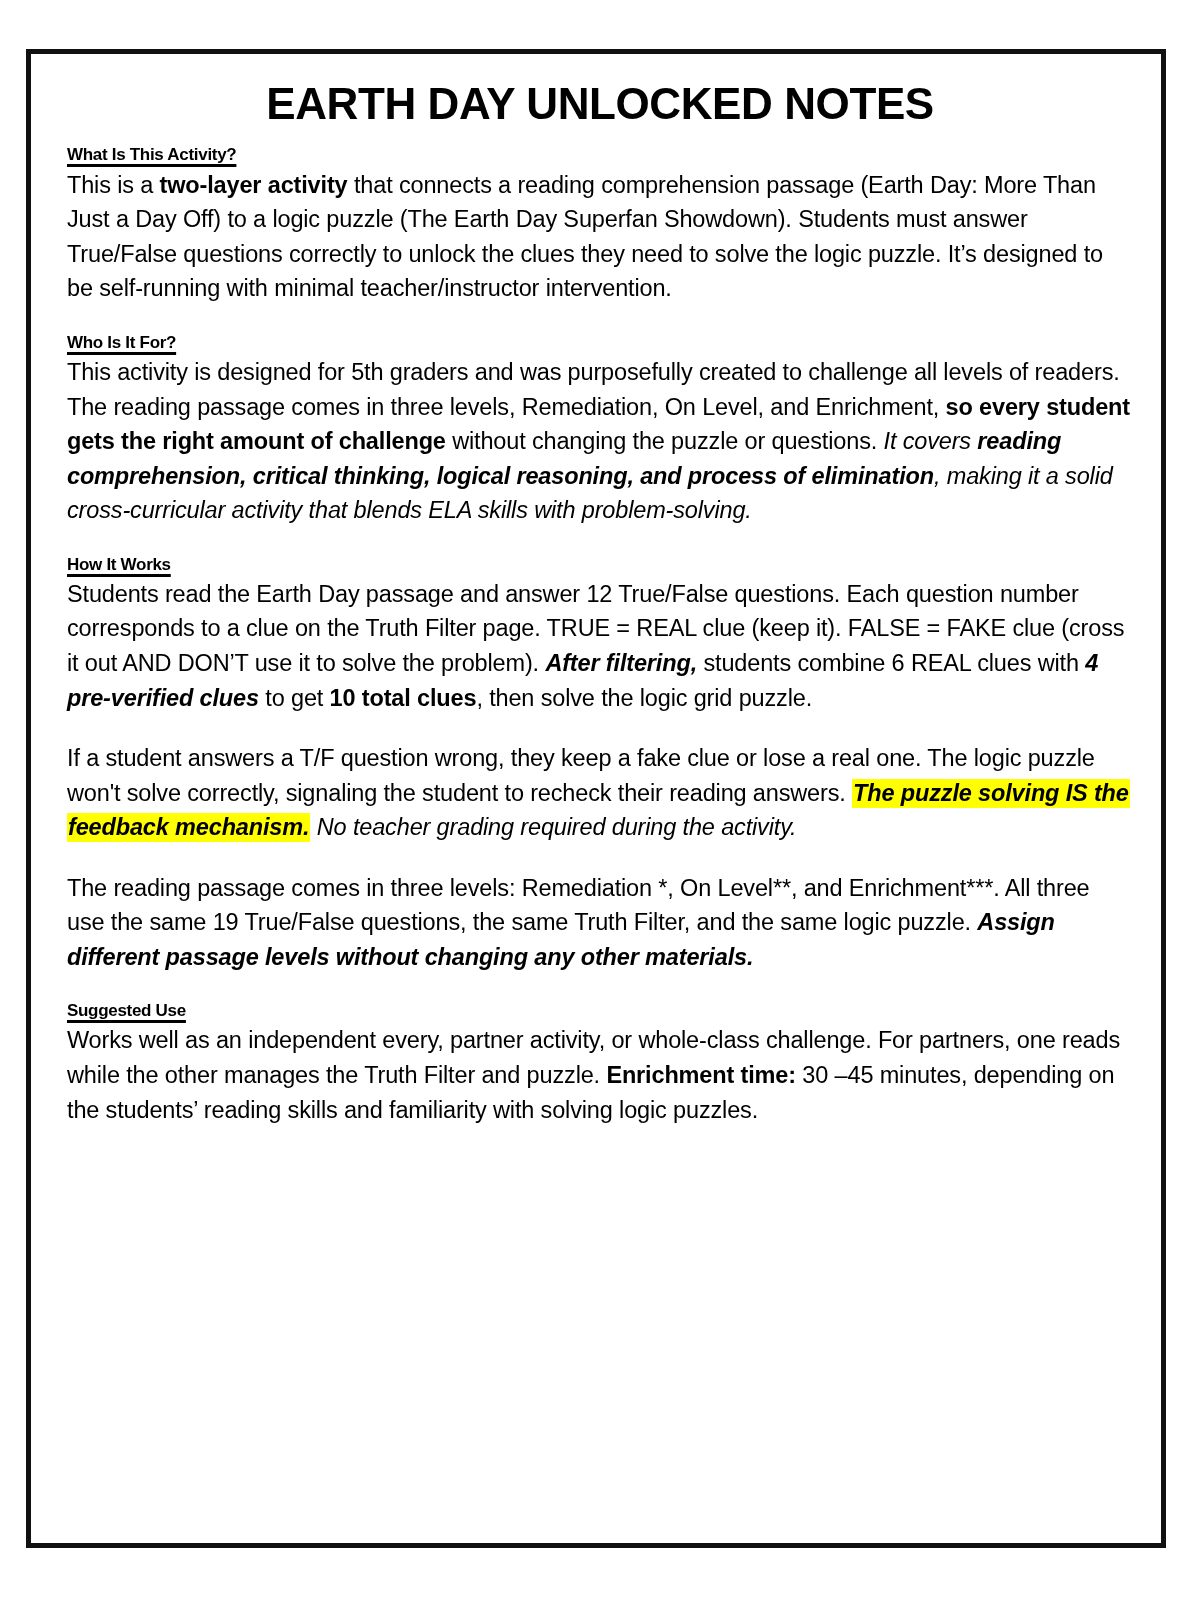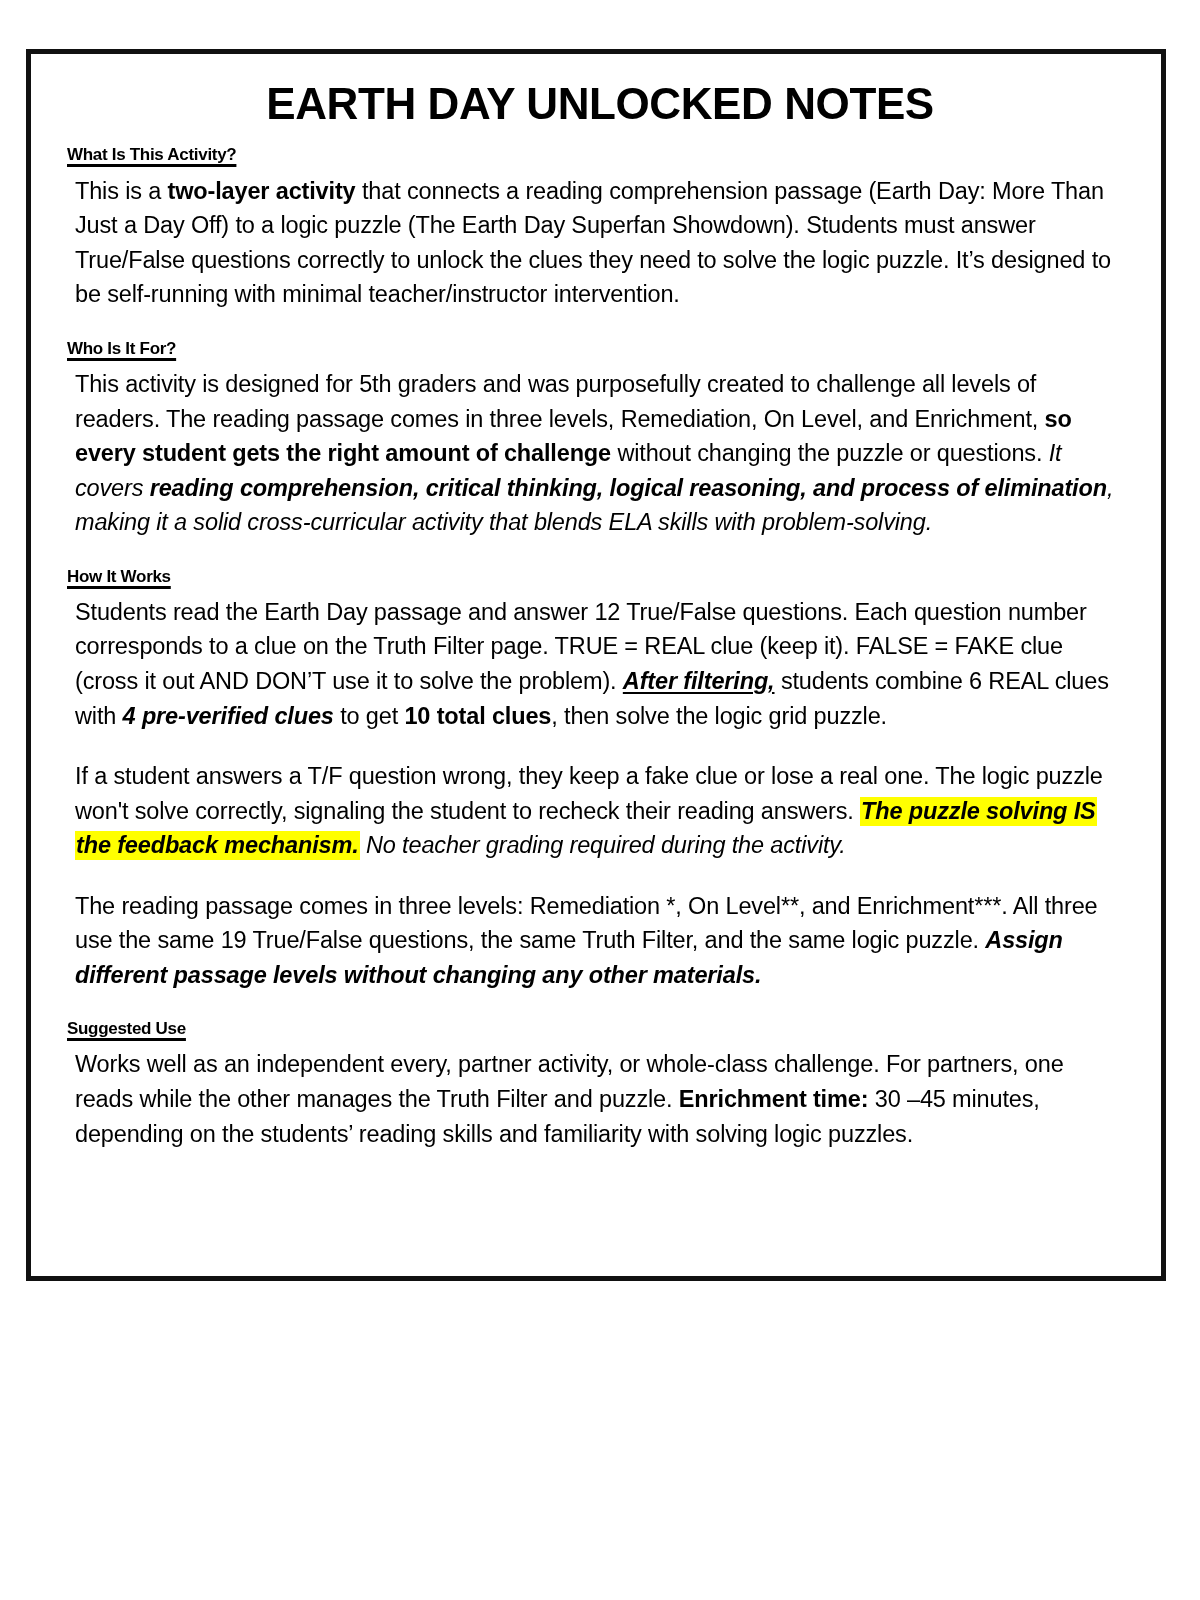--- a/index.html
+++ b/index.html
@@ -15,21 +15,21 @@
     color: #000000;
     overflow: hidden;
   }
 
   
   #page-frame {
     position: absolute;
     left: 26px;
     top: 49px;
     width: 1140px;
-    height: 1232px;
+    height: 1499px;
     border: 5px solid #111111;
     background: #ffffff;
     padding: 22px 28px 10px 36px;
   }
 
   
   .doc-title {
     text-align: center;
     font-size: 44px;
     font-weight: 900;
@@ -51,29 +51,29 @@
     text-decoration-thickness: 3px;
     text-underline-offset: 4px;
     margin: 0 0 2px 0;
     line-height: 1.25;
   }
 
   .sec-body {
     font-size: 23.5px;
     line-height: 1.47;
     letter-spacing: -0.15px;
-    margin: 8px;
+    margin: 0;
     text-align: left;
   }
 
   
   .r-b   { font-weight: 700; }
   .r-i   { font-style: italic; }
   .r-bi  { font-weight: 700; font-style: italic; }
-  .r-biu { font-weight: 700; font-style: italic; text-decoration: underline;
+  .r-biu { font-weight: 700; font-style: italic; 
            text-decoration-thickness: 2px; text-underline-offset: 3px; }
   .r-hl  { background-color: #FFFF00; font-weight: 700; font-style: italic;
            padding: 1px 1px 2px 1px; box-decoration-break: clone;
            -webkit-box-decoration-break: clone; }
 </style>
 </head>
 <body style="color: rgb(0, 0, 0);">
 
 <div id="page-frame" style="border-color: rgb(17, 17, 17); background: rgb(255, 255, 255);">
 

